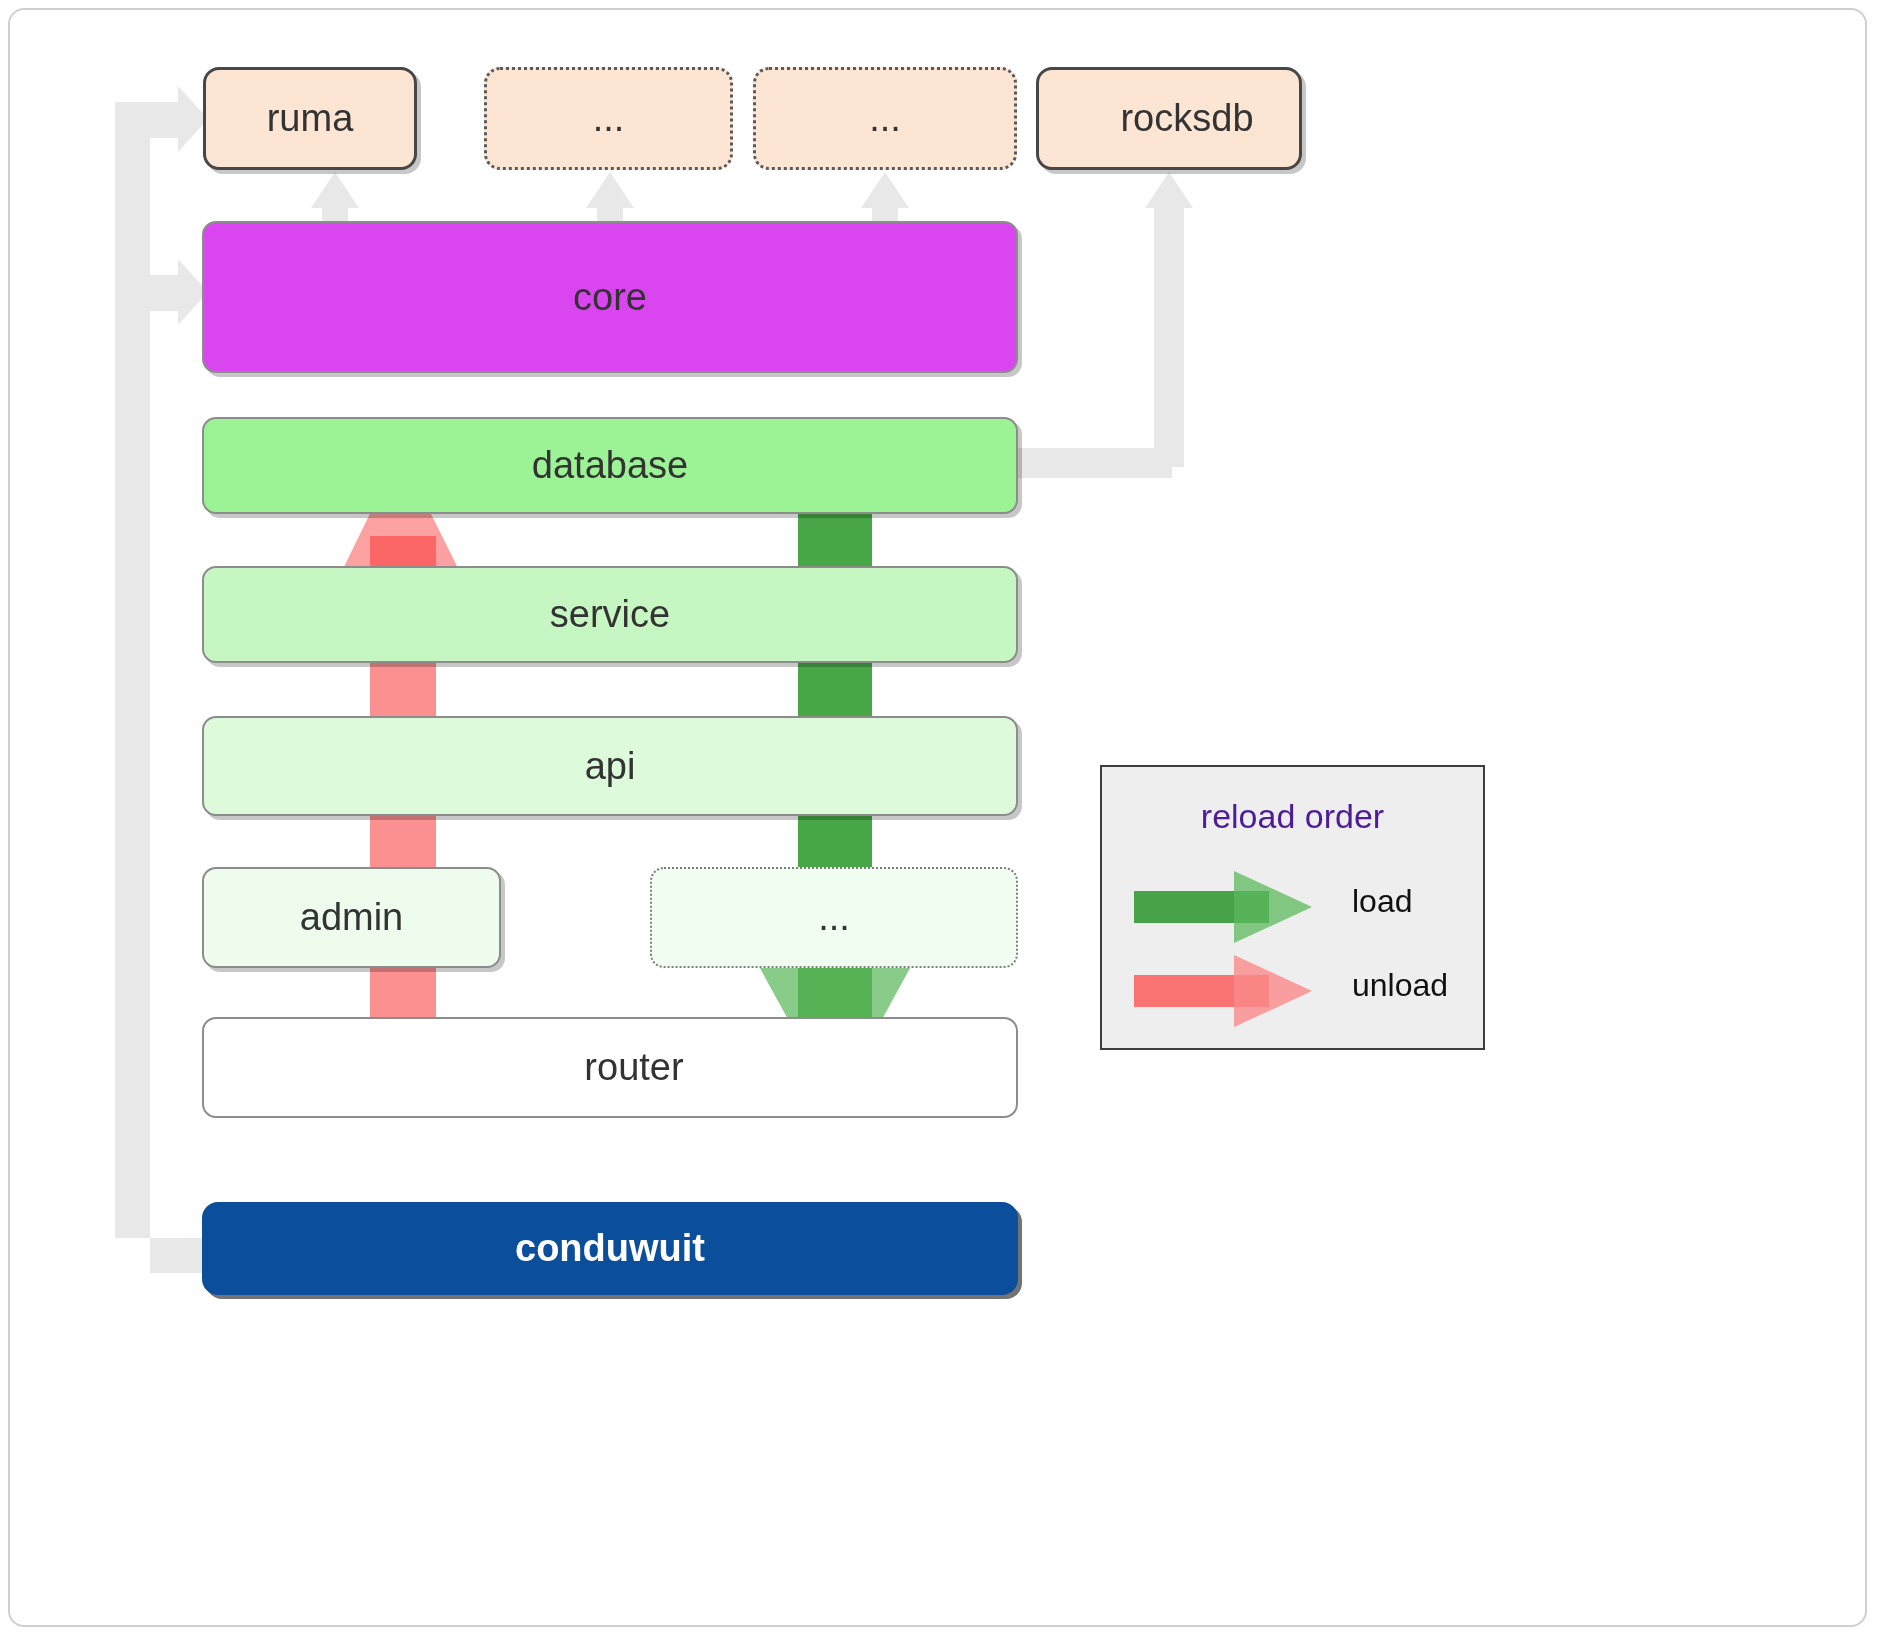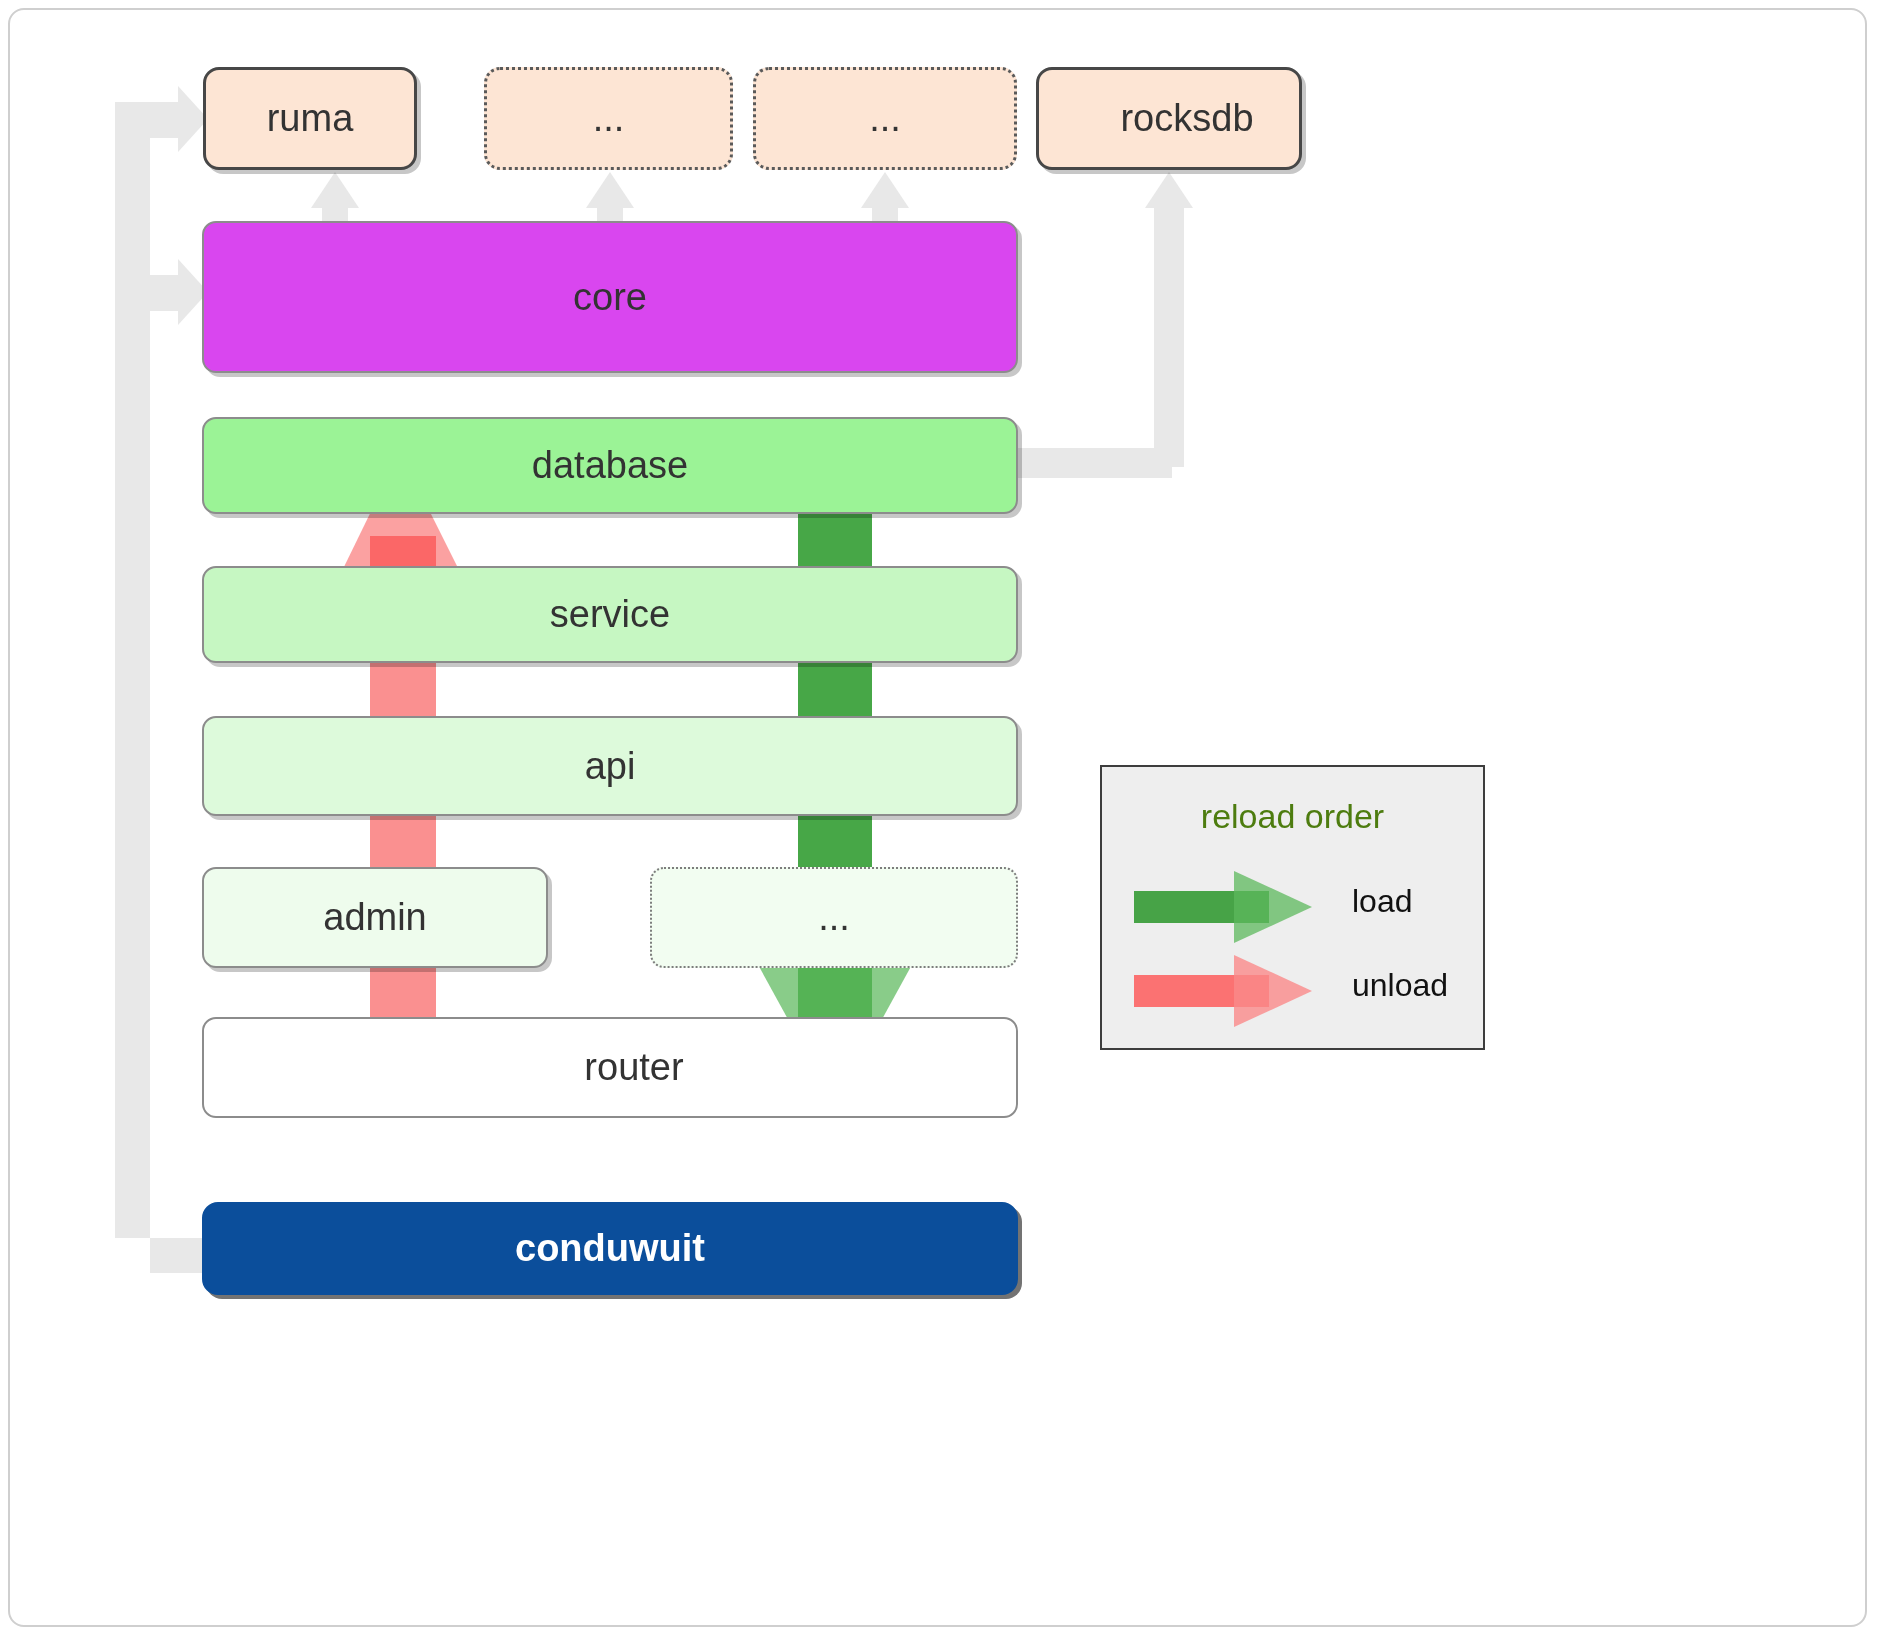--- a/index.html
+++ b/index.html
@@ -73,21 +73,21 @@
   .layer {
     left: 202px;
     width: 816px;
     border: 2px solid #8c8c8c;
     border-radius: 14px;
   }
   .layer-core     { top: 221px;  height: 152px; background: #d946ef; }
   .layer-database { top: 417px;  height: 97px;  background: #9bf396; }
   .layer-service  { top: 566px;  height: 97px;  background: #c6f7c2; }
   .layer-api      { top: 716px;  height: 100px; background: #ddfadb; }
-  .layer-admin    { left: 202px; width: 346px; top: 867px; height: 101px; background: #eefced; }
+  .layer-admin    { left: 202px; width: 299px; top: 867px; height: 101px; background: #eefced; }
   .layer-dots     { left: 650px; width: 368px; top: 867px; height: 101px;
                     background: #f2fdf1; border: 2px dotted #7d7d7d; }
   .layer-router   { top: 1017px; height: 101px; background: #ffffff; padding-left: 48px; }
 
   .conduwuit {
     left: 202px; width: 816px; top: 1202px; height: 93px;
     background: #0b4e9b;
     border: 3px solid #0b4e9b;
     border-radius: 16px;
     color: #ffffff;
@@ -106,21 +106,21 @@
     height: 285px;
     background: #eeeeee;
     border: 2px solid #3d3d3d;
     box-sizing: border-box;
   }
   .legend-title {
     position: absolute;
     left: 0; right: 0; top: 30px;
     text-align: center;
     font-size: 34px;
-    color: #4d7c0f;
+    color: #4c1d95;
   }
   .legend-row {
     position: absolute;
     left: 0; right: 0;
     height: 80px;
   }
   .legend-row-load   { top: 100px; }
   .legend-row-unload { top: 184px; }
   .legend-label {
     position: absolute;

